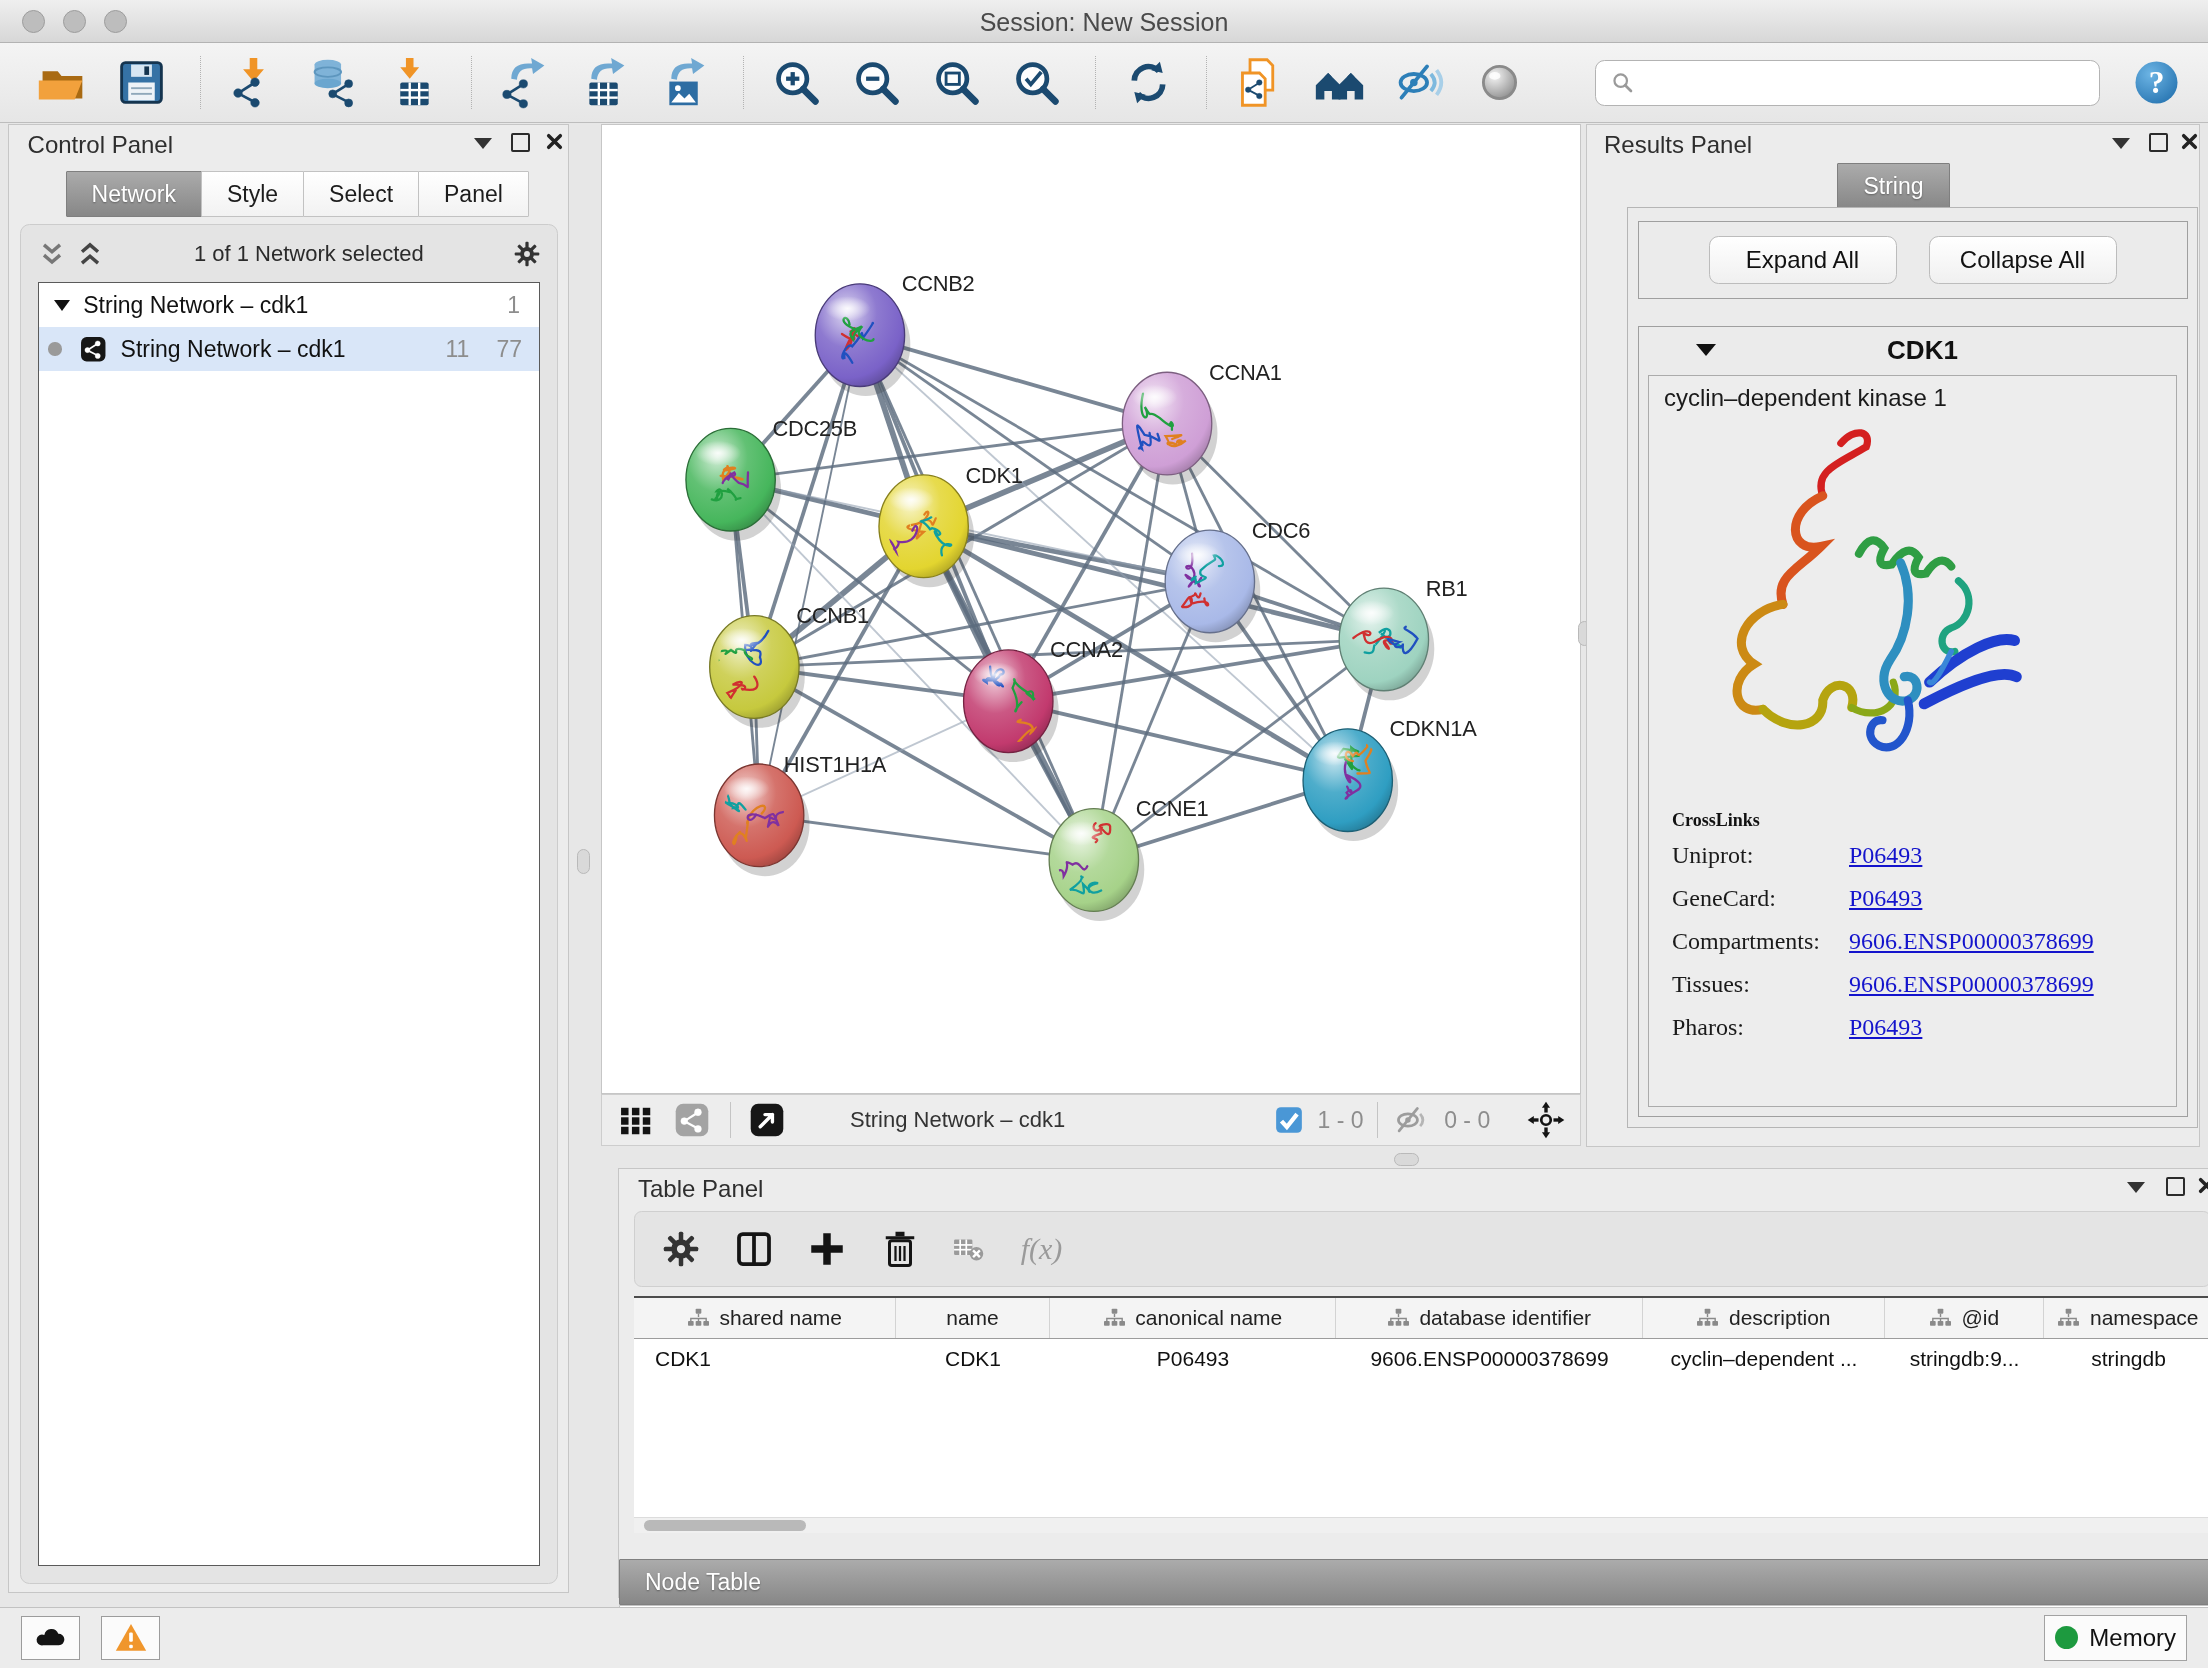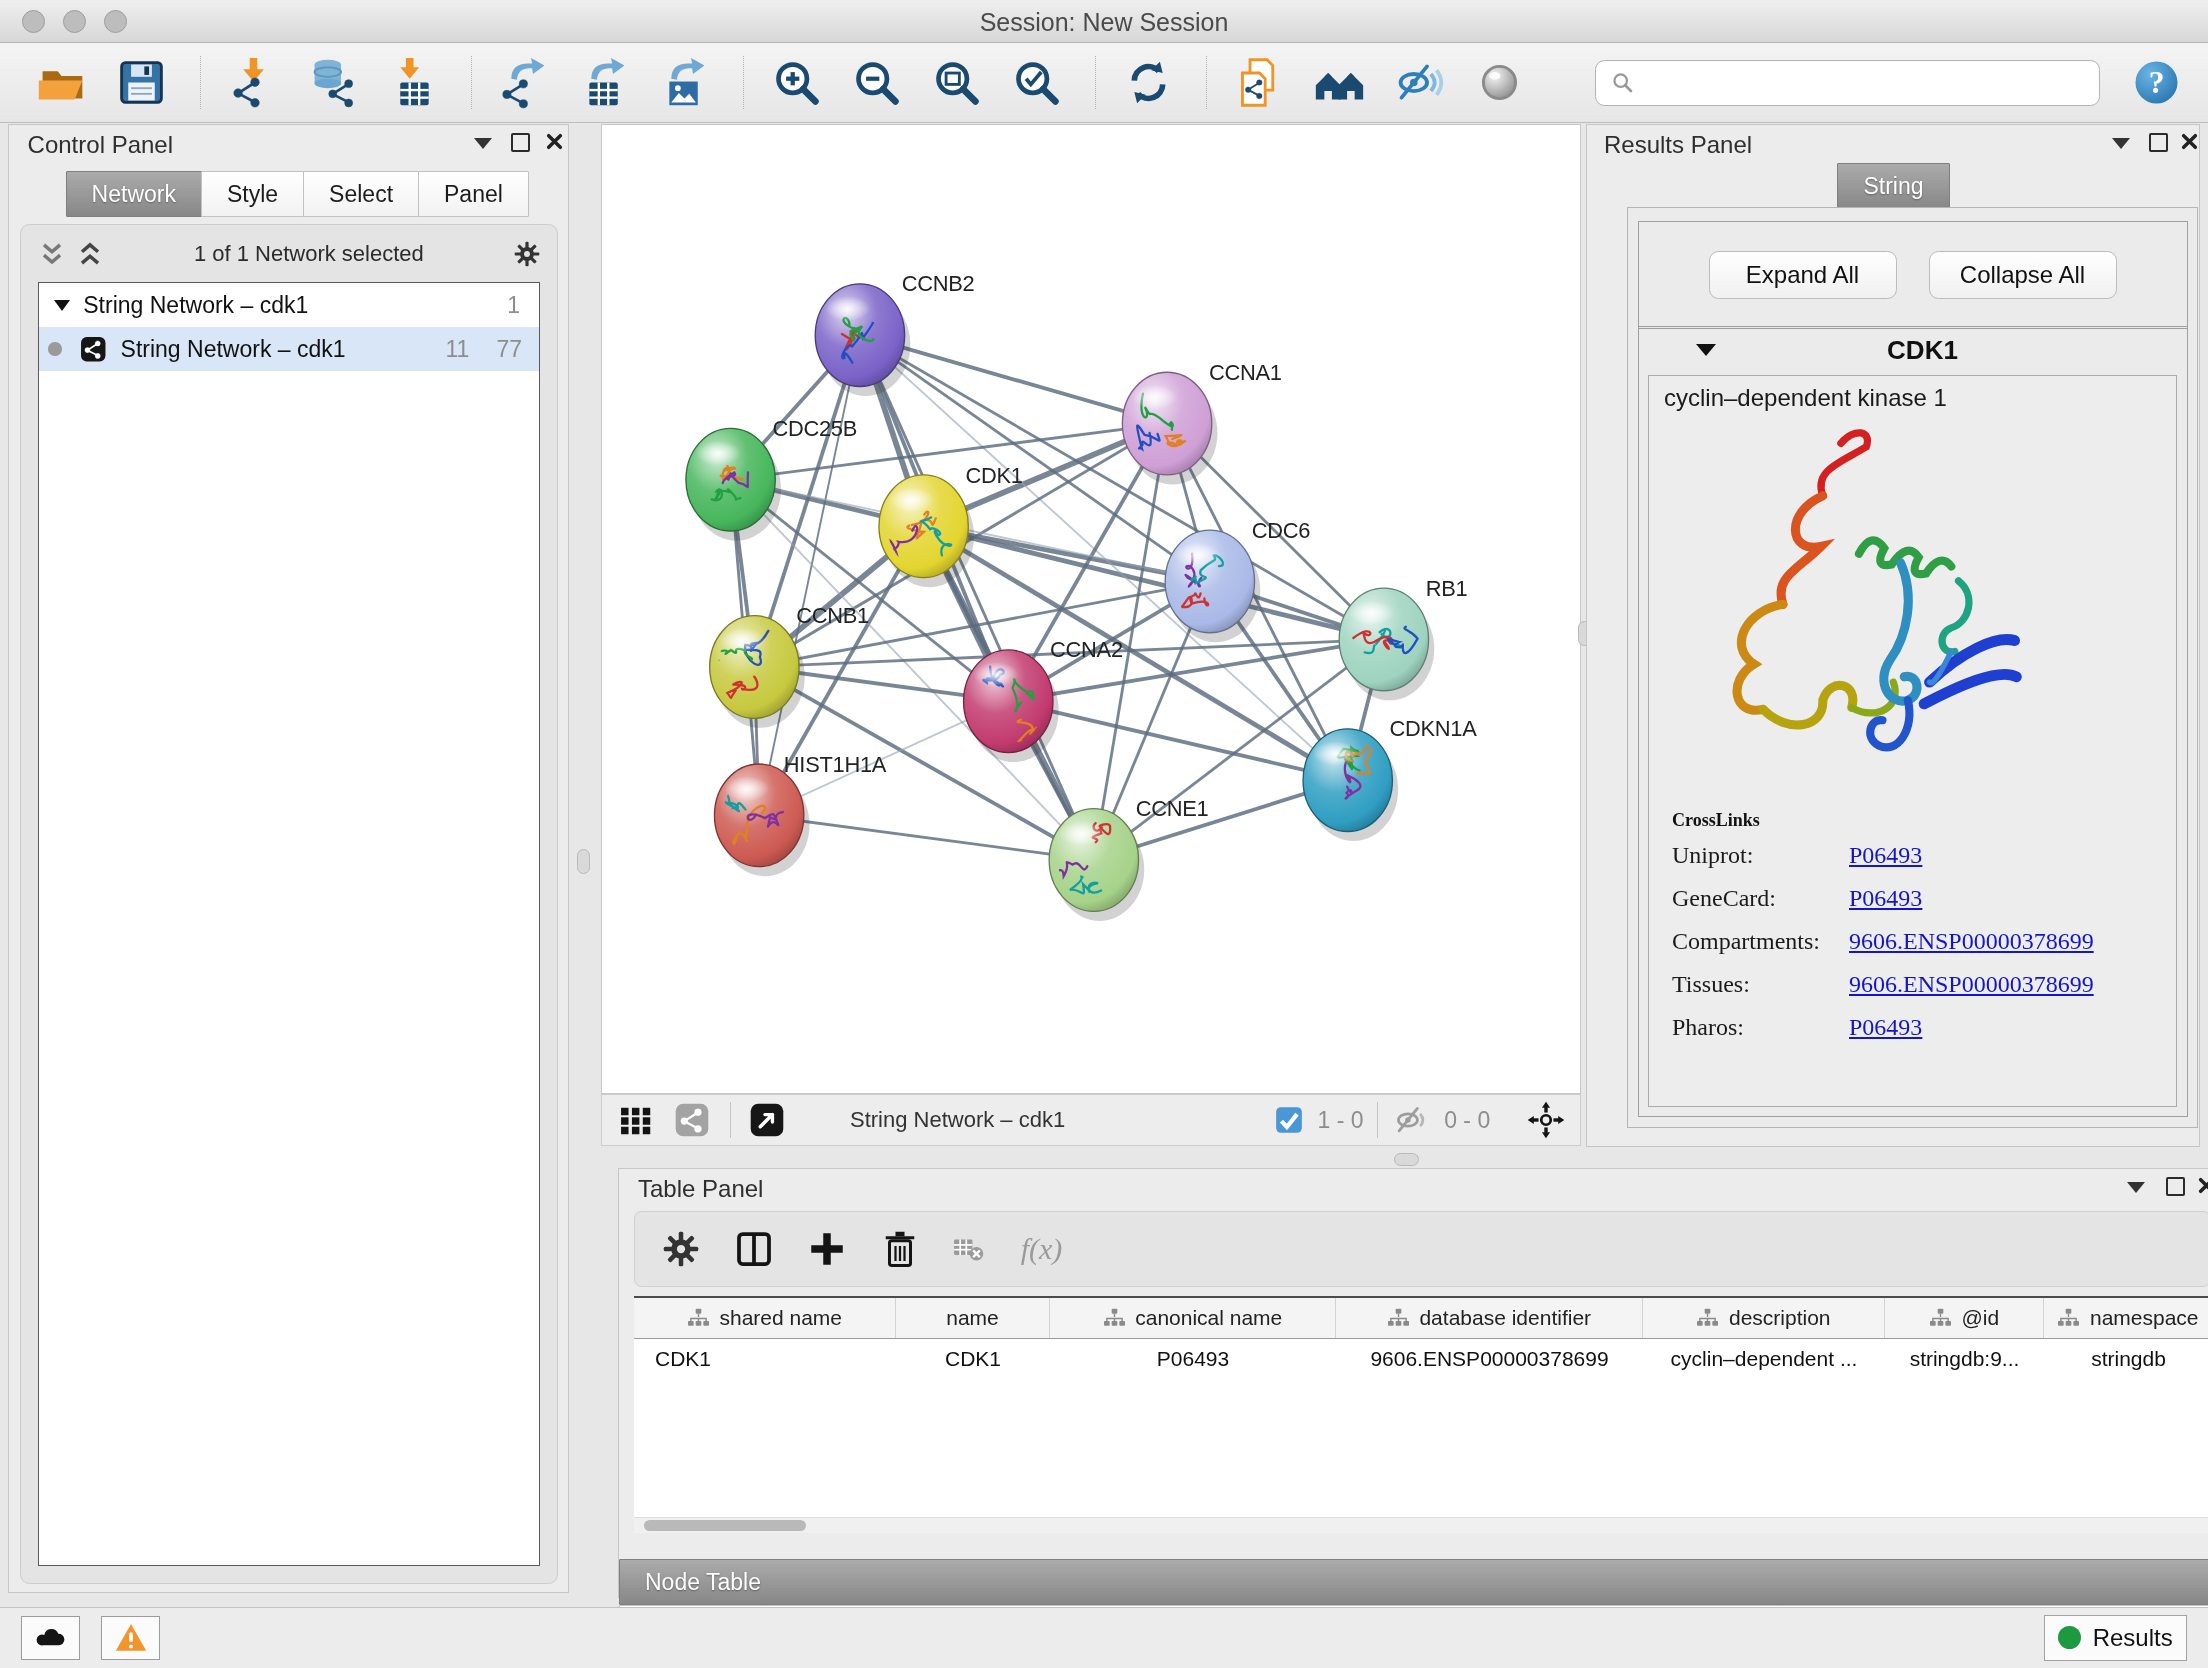--- a/index.html
+++ b/index.html
@@ -50,21 +50,21 @@
   .nt-icon{width:42px;height:42px;display:flex;align-items:center;justify-content:center;margin-right:13.3px;}
   .nt-icon svg{width:38px;height:38px;}
   .nt-sep{height:36px;border-left:1px solid #c4c4c4;margin:0 15px 0 3.8px;}
   #nt-label{font-size:22px;color:#333;margin-left:49px;}
   #nt-right{margin-left:auto;display:flex;align-items:center;}
   .nt-count{font-size:23px;color:#8d8d8d;margin:0 9.5px;}
   
   #results-panel{left:1586px;top:124px;width:614px;height:1023px;background:#ececec;border:1px solid #c6c6c6;box-sizing:border-box;}
   #rp-tab-row{left:0;top:38px;width:100%;display:flex;justify-content:center;}
   #rp-container{left:40px;top:82px;width:571px;height:921px;background:#ebebeb;border:1px solid #b5b5b5;box-sizing:border-box;}
-  #rp-buttons{left:9.5px;top:13.3px;width:550px;height:108px;border:1px solid #9f9f9f;display:flex;align-items:center;justify-content:center;gap:32px;box-sizing:border-box;}
+  #rp-buttons{left:9.5px;top:13.3px;width:550px;height:78px;border:1px solid #9f9f9f;display:flex;align-items:center;justify-content:center;gap:32px;box-sizing:border-box;}
   .rp-btn{min-width:186px;height:46px;background:linear-gradient(#ffffff,#f0f0f0);border:1px solid #bcbcbc;border-radius:9.5px;
     display:flex;align-items:center;justify-content:center;font-size:24px;color:#111;}
   #rp-section{left:9.5px;top:118px;width:550px;height:791px;border:1px solid #9f9f9f;box-sizing:border-box;}
   #rp-sec-head{left:0;top:0;width:100%;height:46px;display:flex;align-items:center;}
   #rp-entry-name{flex:1;text-align:center;font-size:26px;font-weight:bold;color:#111;margin-right:57px;}
   #rp-content{left:9.5px;top:48px;width:529px;height:732px;background:#ededed;border:1px solid #ababab;box-sizing:border-box;}
   #rp-desc{left:15px;top:7.6px;font-size:24px;color:#1a1a1a;}
   #crosslinks{left:23px;top:434px;width:495px;font-family:"Liberation Serif",serif;}
   #crosslinks-title{font-size:18px;font-weight:bold;color:#111;margin-bottom:11px;}
   .cl-row{display:flex;margin-bottom:16px;font-size:24px;color:#1a1a1a;}
@@ -1035,16 +1035,16 @@
         <use href="#i-cloud"></use>
       </svg>
   </div>
   <div class="sb-btn abs" style="left:101px;">
     <svg viewBox="0 0 36 36" width="34" height="34">
         <use href="#i-warning"></use>
       </svg>
   </div>
   <div id="memory-btn">
     <span id="memory-dot"></span>
-    <span id="memory-label">Results</span>
+    <span id="memory-label">Memory</span>
   </div>
 </div>
 
 
 </body></html>

